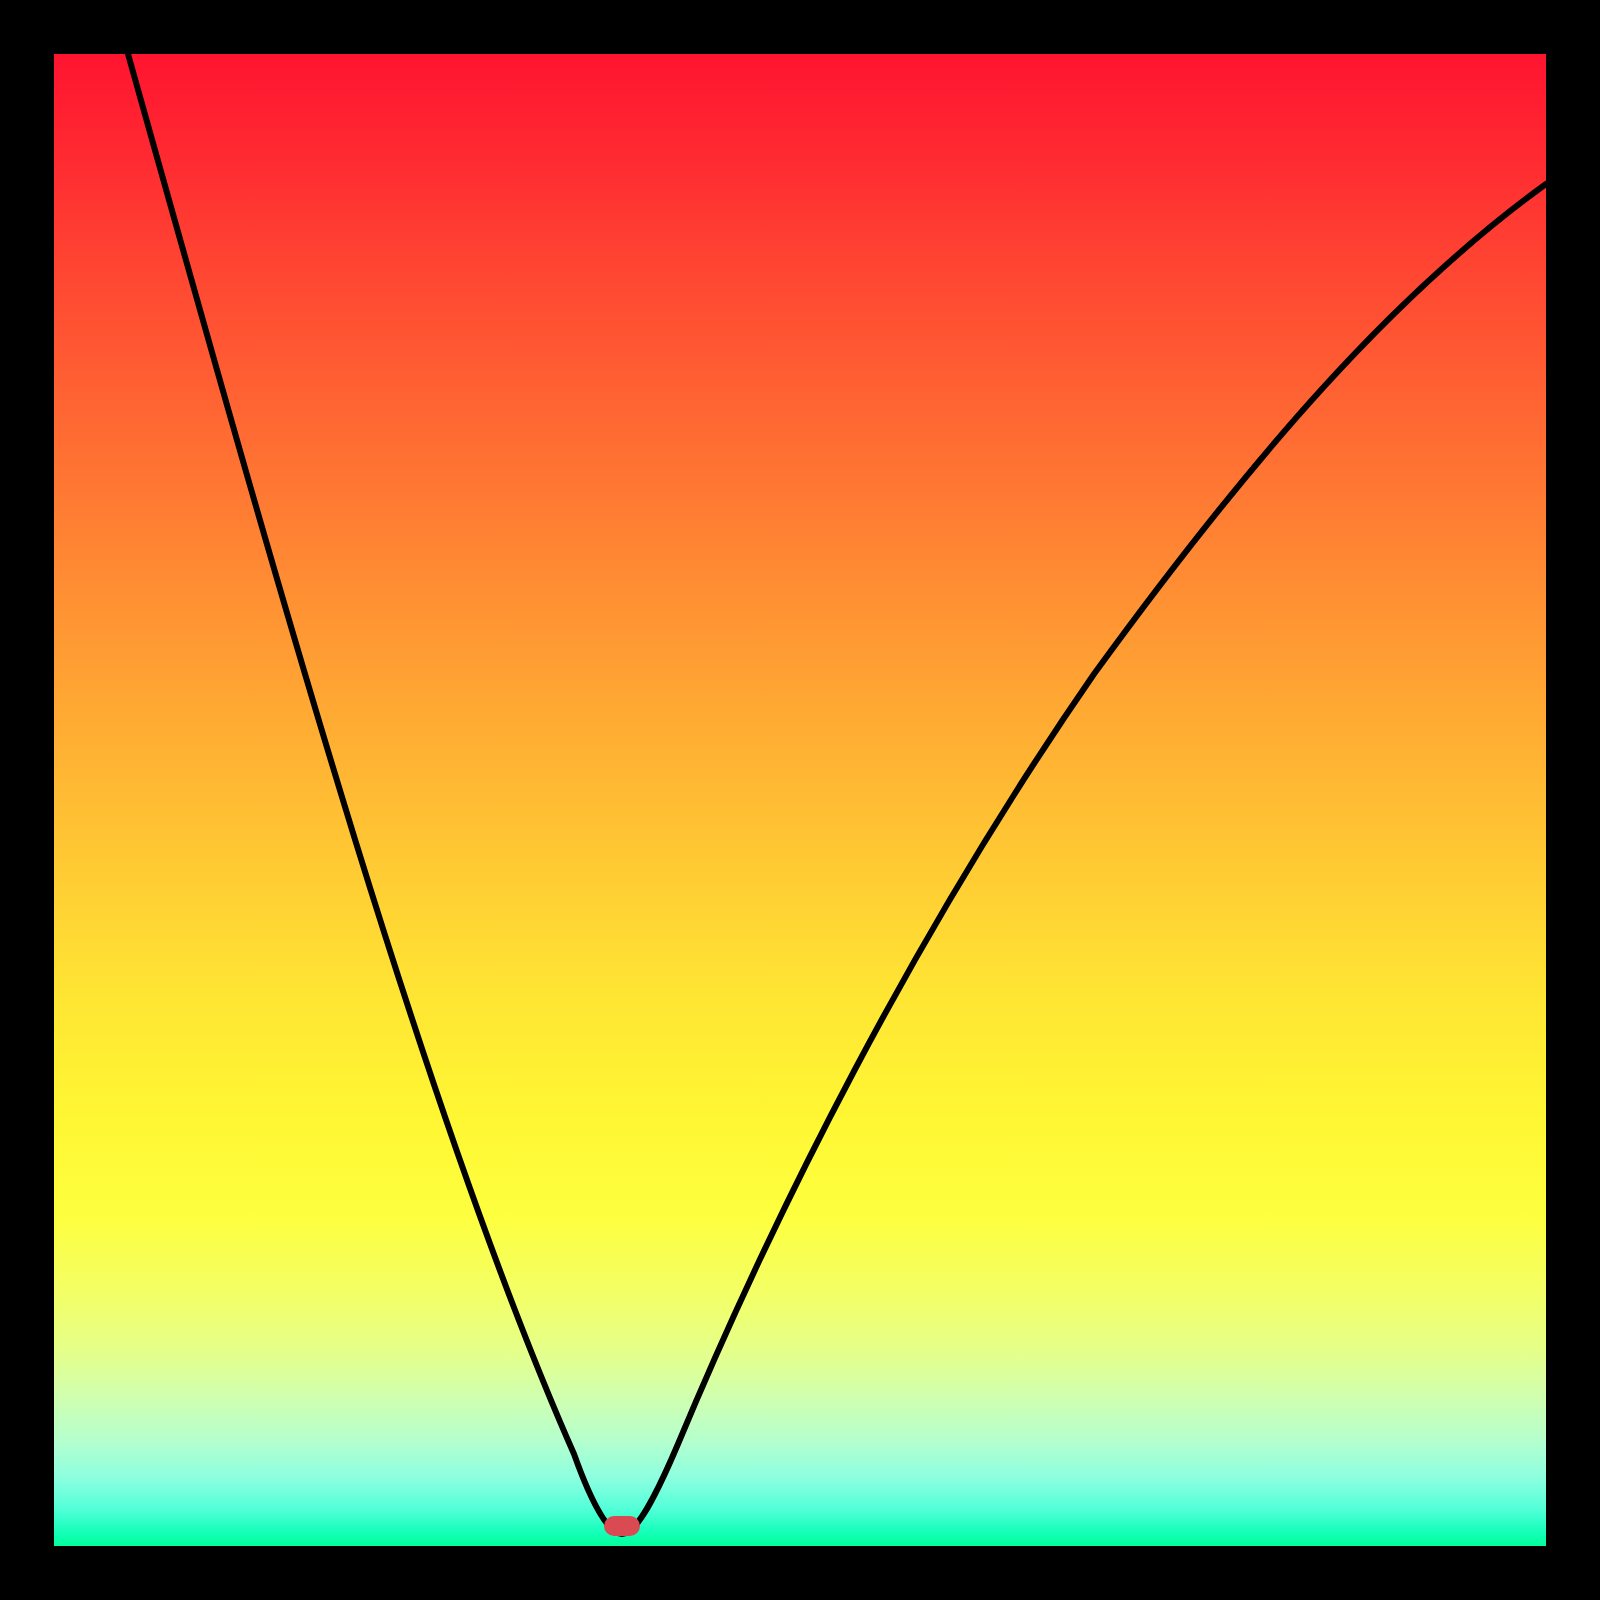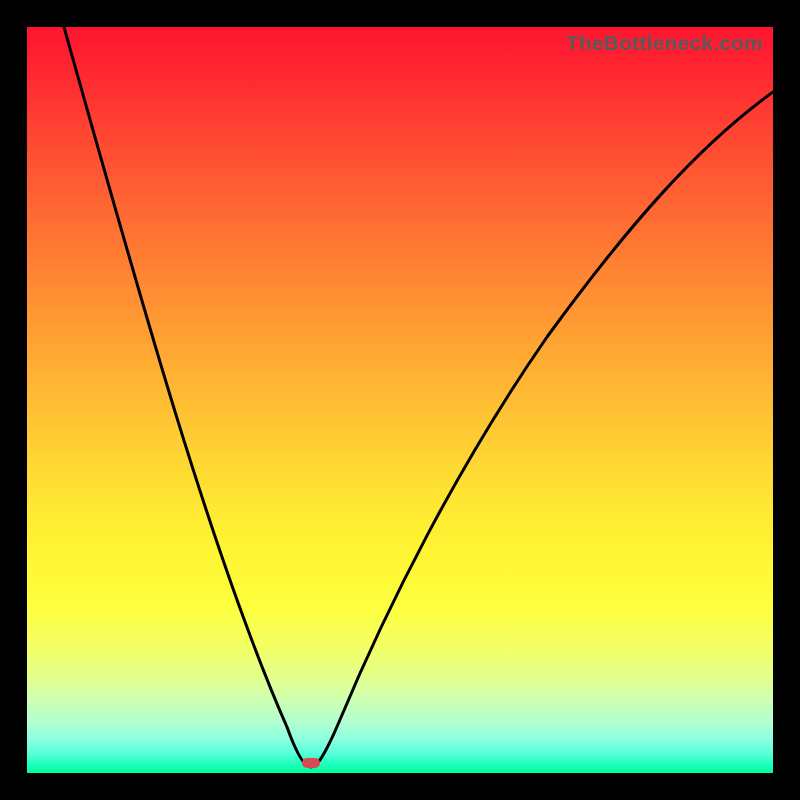--- a/index.html
+++ b/index.html
@@ -59,21 +59,20 @@
     border-radius: 5px;
     background: #d94a52;
   }
 </style>
 </head>
 <body>
 
 <div class="frame">
   <div class="plot-area">
 
-    <div class="attribution">TheBottleneck.com</div>
 
     <svg class="curve" viewBox="0 0 746 746" preserveAspectRatio="none">
       <path fill="none" stroke="#000" stroke-width="3" stroke-linecap="round" d="M 37,0 C 110,260 185,530 260,700 C 270,728 278,740 284,740 C 290,740 298,728 312,695 C 360,580 430,440 520,310 C 600,200 670,120 746,65"></path>
     </svg>
 
     <div class="marker" style="left: 275px; top: 731px;"></div>
 
   </div>
 </div>
 

